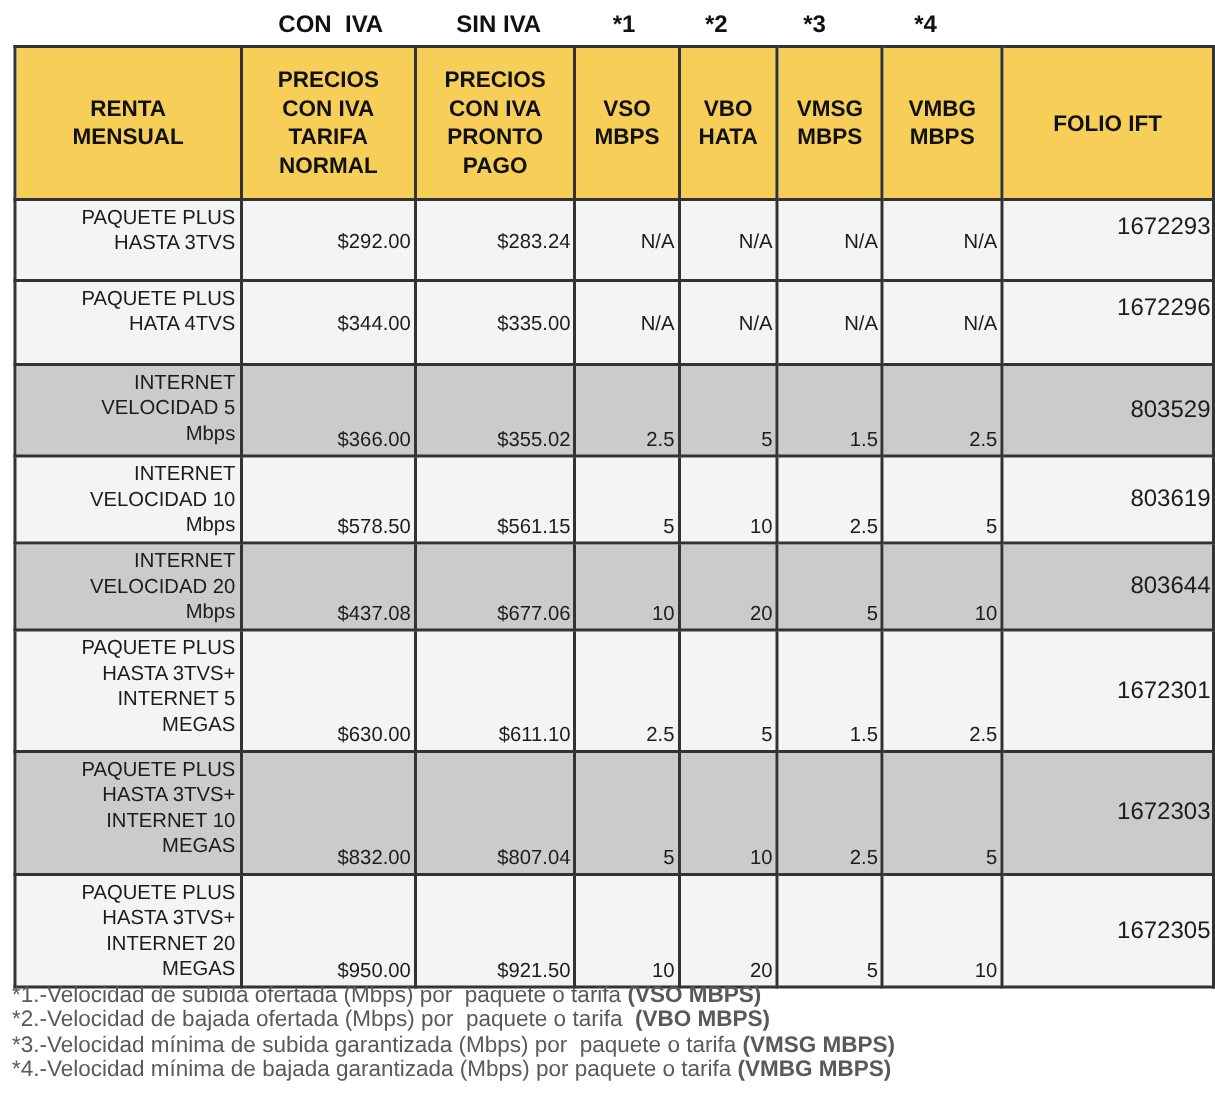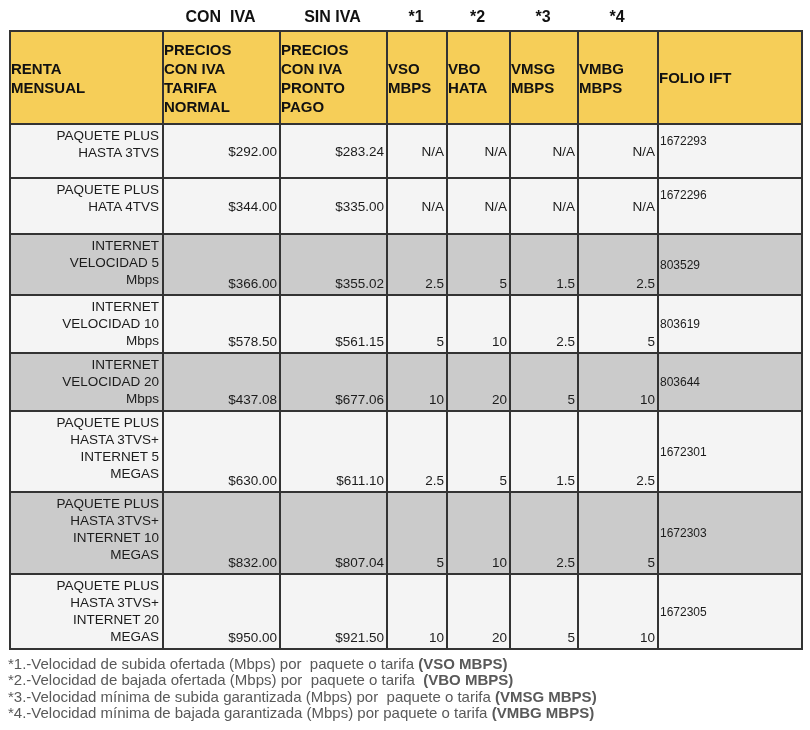--- a/index.html
+++ b/index.html
@@ -22,36 +22,36 @@
     position:absolute;left:9px;top:30px;
     border-collapse:collapse;table-layout:fixed;
   }
   table.tariff td, table.tariff th{
     border:2px solid #333333;
     overflow:hidden;
   }
   th.hdr{
     background:#F6CE58;
     font-weight:bold;font-size:15px;line-height:19px;
-    text-align:left;vertical-align:middle;
-    white-space:pre-line;color:#111;padding:0;
+    text-align:center;vertical-align:middle;
+    white-space:pre-line;color:#111;padding:12px;
   }
   tr.row-white td{background:#F4F4F4;}
   tr.row-gray  td{background:#CBCBCB;}
   td.name{
     text-align:right;vertical-align:top;
     font-size:13.5px;line-height:17px;
     padding:2px 3px 3px 5px;white-space:pre-line;
   }
   td.val{
     text-align:right;font-size:13.5px;padding:0 2px;
   }
   td.v-mid{vertical-align:middle;}
   td.v-bot{vertical-align:bottom;padding-bottom:3px;}
-  td.folio{text-align:left;font-size:12px;vertical-align:middle;}
+  td.folio{text-align:right;font-size:16px;vertical-align:middle;}
   td.folio-top{vertical-align:top;padding-top:9px;}
   
   .footnotes{
     position:absolute;left:8px;top:656px;
     font-size:15px;line-height:16.4px;color:#595959;
   }
   .footnotes .fline{white-space:pre-wrap;}
   .footnotes .code{font-weight:bold;}
 </style>
 </head>

